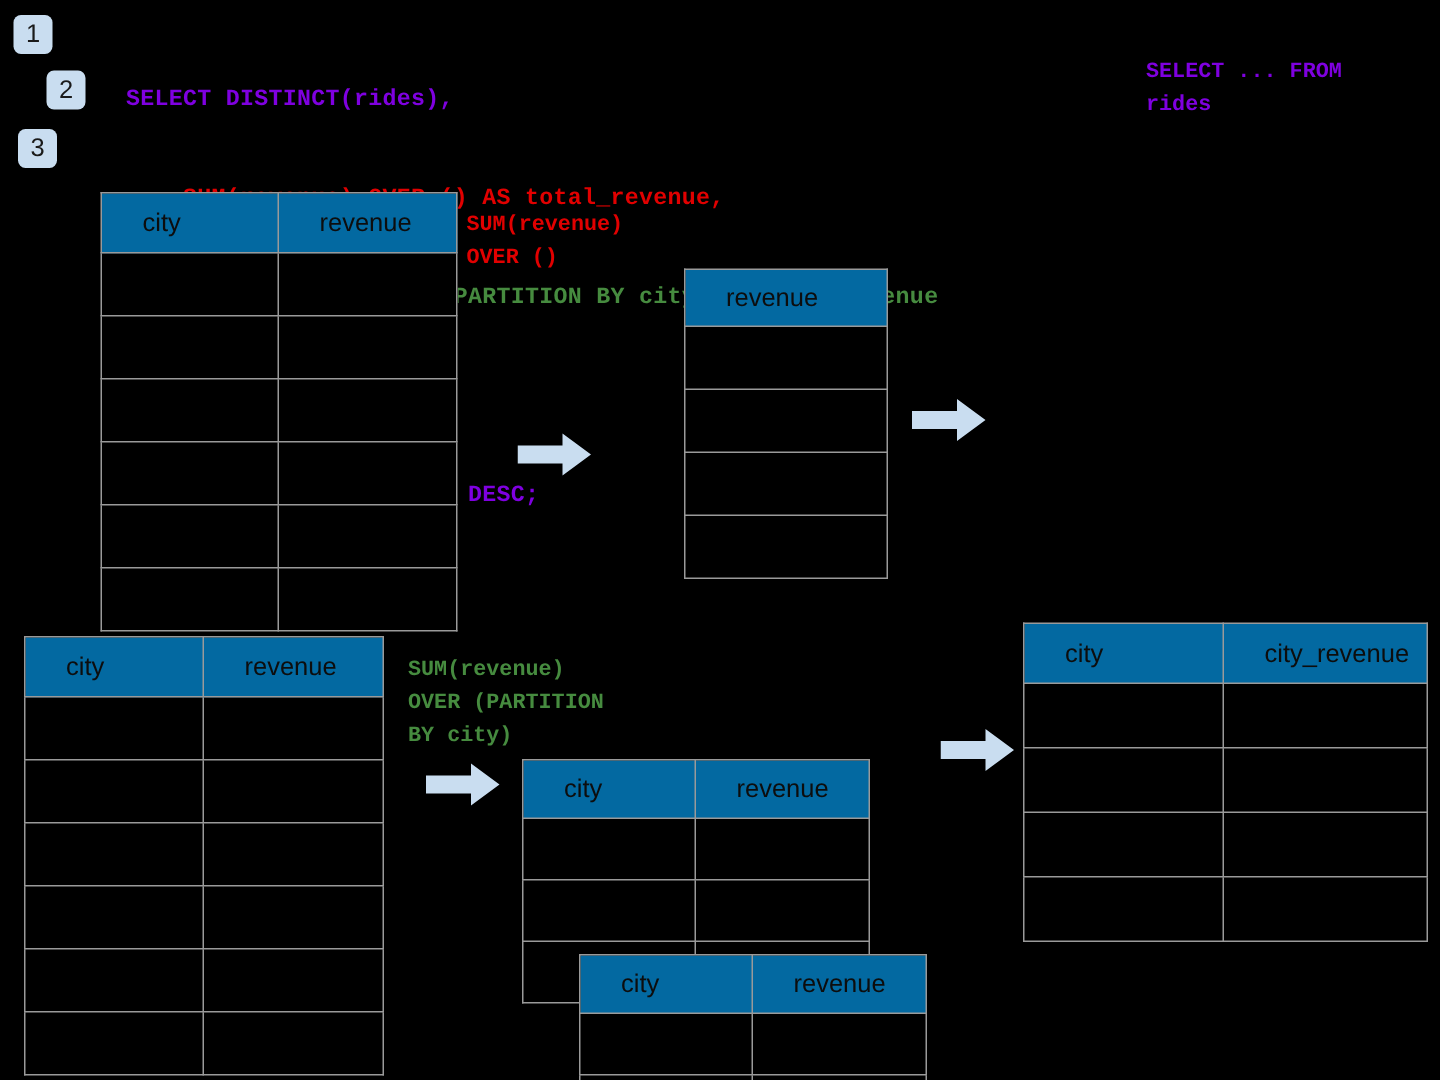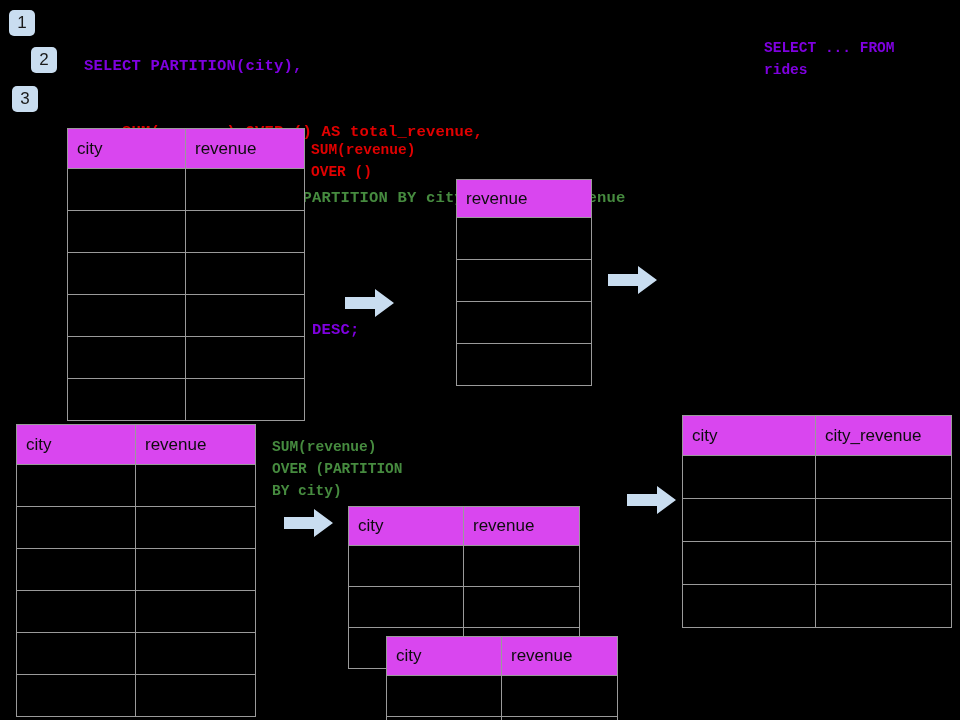--- a/index.html
+++ b/index.html
@@ -58,27 +58,27 @@
     border-collapse: collapse;
     table-layout: fixed;
     background: #000000;
   }
   .tbl th, .tbl td {
     border: 1px solid #9a9a9a;
     padding: 0;
     margin: 0;
   }
   .tbl th {
-    background: #d946ef;
+    background: #0369a1;
     color: #0d0d0d;
     font-family: "Liberation Sans", sans-serif;
     font-weight: normal;
     font-size: 17px;
     text-align: left;
-    padding-left: 9px;
+    padding-left: 27px;
   }
   .tbl td {
     background: #000000;
   }
 
   
   .arrow {
     position: absolute;
   }
 </style>
@@ -91,21 +91,21 @@
     <span>1</span>
   </div>
   <div class="badge" style="left:31px; top:47px;">
     <span>2</span>
   </div>
   <div class="badge" style="left:12px; top:86px;">
     <span>3</span>
   </div>
 
   <div class="code" style="left:84px; top:11px;">
-    <div class="code-line" style="color:#7f00e0;">SELECT PARTITION(city),</div>
+    <div class="code-line" style="color:#7f00e0;">SELECT DISTINCT(rides),</div>
     <div class="code-line" style="color:#e10000;">    SUM(revenue) OVER () AS total_revenue,</div>
     <div class="code-line" style="color:#468b3f;">    SUM(revenue) OVER (PARTITION BY city) as city_revenue</div>
     <div class="code-line" style="color:#7f00e0;">  FROM rides</div>
     <div class="code-line" style="color:#7f00e0;">  ORDER by city_revenue DESC;</div>
   </div>
 
   <div class="annot" style="left:764px; top:37px; color:#7f00e0;">SELECT ... FROM
 rides</div>
 
   <div class="annot" style="left:311px; top:139px; color:#e10000;">SUM(revenue)

